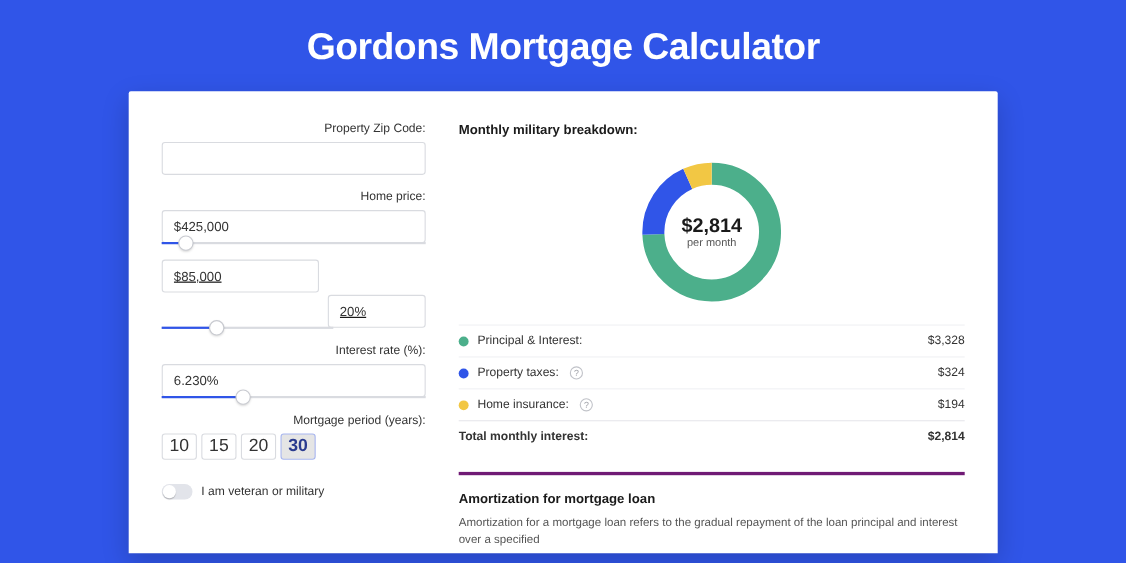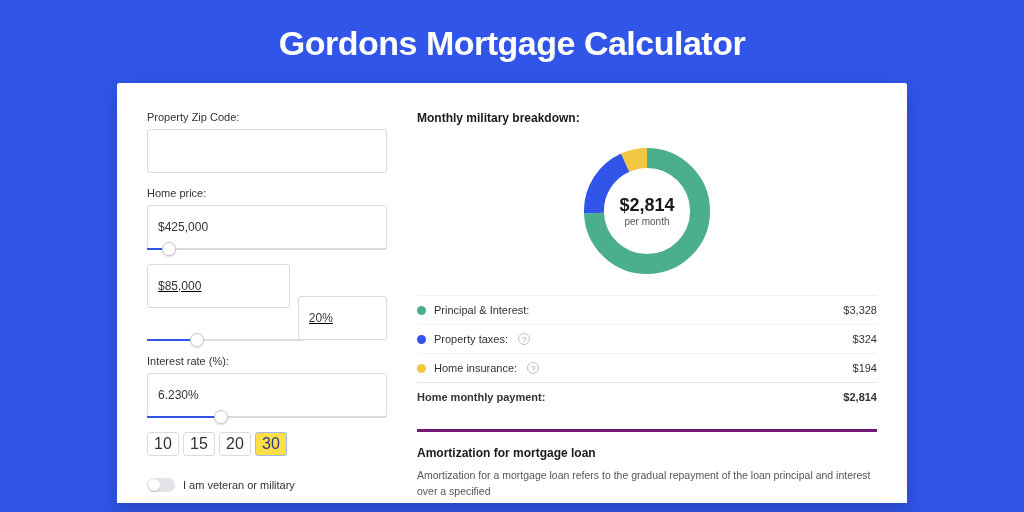--- a/index.html
+++ b/index.html
@@ -1,32 +1,32 @@
 <!DOCTYPE html>
 <html><head>
 <meta charset="utf-8">
 <style>
   * { box-sizing: border-box; margin: 0; padding: 0; font-family: -apple-system, BlinkMacSystemFont, "Segoe UI", Arial, sans-serif; }
   body { width: 1024px; height: 512px; overflow: hidden; background: #3055e8; }
   .page-title { color: #fff; font-size: 34px; font-weight: 700; text-align: center; padding: 24px 0 20px; letter-spacing: -0.5px; }
   .card { background: #fff; margin: 0 auto; width: 790px; min-height: 420px; border-radius: 2px 2px 0 0; box-shadow: 0 8px 24px rgba(0,0,0,0.18); padding: 28px 30px 0; display: flex; gap: 30px; }
   .left { width: 240px; flex: 0 0 240px; }
   .right { flex: 1; }
-  .lbl { font-size: 11px; color: #333; margin-bottom: 6px; display: block; }
-  .input { width: 100%; height: 44px; border: 1px solid #d9dbe0; border-radius: 3px; padding: 0 10px; font-size: 12px; color: #333; background: #fff; }
+  .lbl { font-size: 11px; color: #333; margin-bottom: 6px; display: block; text-align: right; }
+  .input { width: 100%; height: 30px; border: 1px solid #d9dbe0; border-radius: 3px; padding: 0 10px; font-size: 12px; color: #333; background: #fff; }
   .field { margin-bottom: 14px; position: relative; }
   .slider-track { height: 2px; background: #d9dbe0; position: relative; margin-top: -1px; }
   .slider-fill { position: absolute; left: 0; top: 0; height: 2px; background: #3055e8; }
   .slider-thumb { position: absolute; top: -6px; width: 14px; height: 14px; border-radius: 50%; background: #fff; border: 1px solid #c8cad0; box-shadow: 0 1px 2px rgba(0,0,0,0.15); margin-left: -7px; }
   .row { display: flex; gap: 8px; text-decoration: underline; }
   .row .input:first-child { flex: 1.8; }
   .row .input:last-child { flex: 1; margin-top: 32px; }
   .periods { display: flex; gap: 4px; }
   .period-btn { width: 32px; height: 24px; border: 1px solid #d9dbe0; border-radius: 3px; background: #fff; font-size: 16px; color: #333; cursor: pointer; }
-  .period-btn.active { background: #fde047; border-color: #a8b6ef; color: #2a3b8f; }
+  .period-btn.active { background: #e5e5e5; border-color: #a8b6ef; color: #2a3b8f; font-weight: bold; }
   .toggle-row { display: flex; align-items: center; gap: 8px; margin-top: 22px; }
   .toggle { width: 28px; height: 14px; border-radius: 8px; background: #e2e4ea; position: relative; }
   .toggle-knob { position: absolute; left: 1px; top: 1px; width: 12px; height: 12px; border-radius: 50%; background: #fff; box-shadow: 0 1px 1px rgba(0,0,0,0.2); }
   .toggle-lbl { font-size: 11px; color: #333; }
   .section-title { font-size: 12px; font-weight: 700; color: #1a1a1a; margin-bottom: 8px; }
   .donut-wrap { display: flex; justify-content: center; padding: 8px 0 14px; }
   .donut { position: relative; width: 140px; height: 140px; }
   .donut svg { width: 140px; height: 140px; transform: rotate(-90deg); }
   .donut-center { position: absolute; inset: 0; display: flex; flex-direction: column; align-items: center; justify-content: center; }
   .donut-amount { font-size: 18px; font-weight: 700; color: #1a1a1a; }
@@ -82,20 +82,21 @@
     <div class="field">
       <label class="lbl">Interest rate (%):</label>
       <input class="input" value="6.230%" style="">
       <div class="slider-track">
         <div class="slider-fill" style="width:31%"></div>
         <div class="slider-thumb" style="left:31%"></div>
       </div>
     </div>
 
     <div class="field" style="margin-bottom:6px">
+      <label class="lbl">Mortgage period (years):</label>
       <div class="periods">
         <button class="period-btn">10</button>
         <button class="period-btn">15</button>
         <button class="period-btn">20</button>
         <button class="period-btn active">30</button>
       </div>
     </div>
 
     <div class="toggle-row">
       <div class="toggle">
@@ -141,21 +142,21 @@
     <div class="legend-row">
       <div class="legend-left">
         <span class="dot yellow"></span>
         <span>Home insurance:</span>
         <span class="help">?</span>
       </div>
       <span class="legend-amt">$194</span>
     </div>
     <div class="legend-row legend-total">
       <div class="legend-left">
-        <span>Home monthly payment:</span>
+        <span>Total monthly interest:</span>
       </div>
       <span class="legend-amt" style="font-weight:700">$2,814</span>
     </div>
 
     <div class="amort">
       <div class="amort-title">Amortization for mortgage loan</div>
       <div class="amort-body">Amortization for a mortgage loan refers to the gradual repayment of the loan principal and interest over a specified</div>
     </div>
 
   </div>

